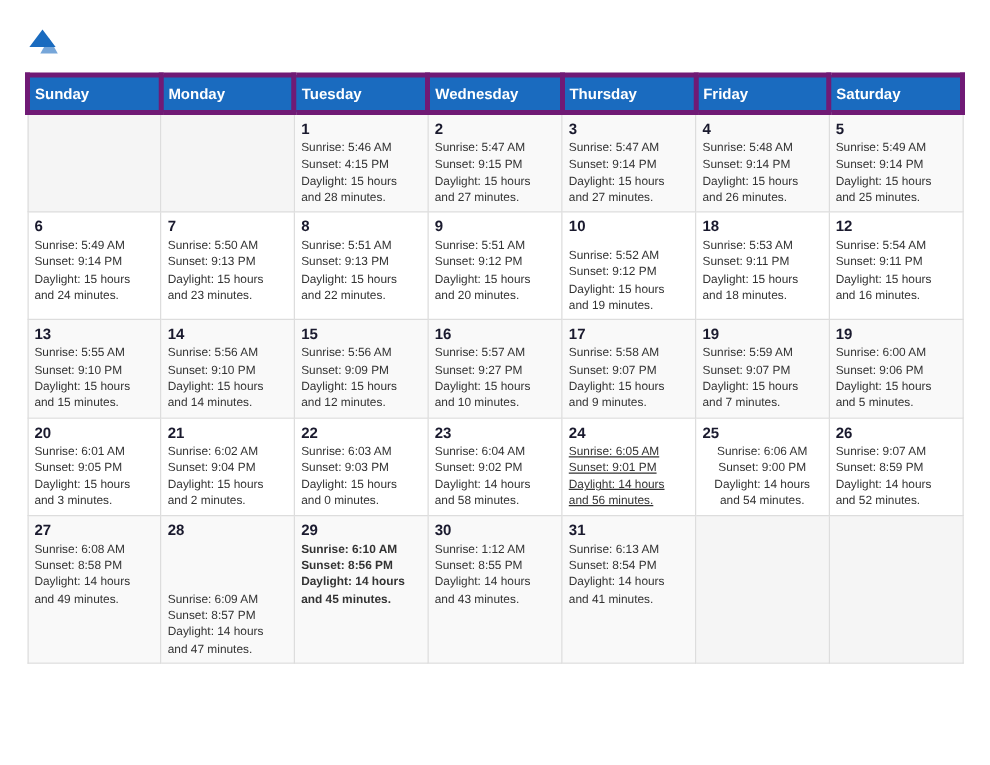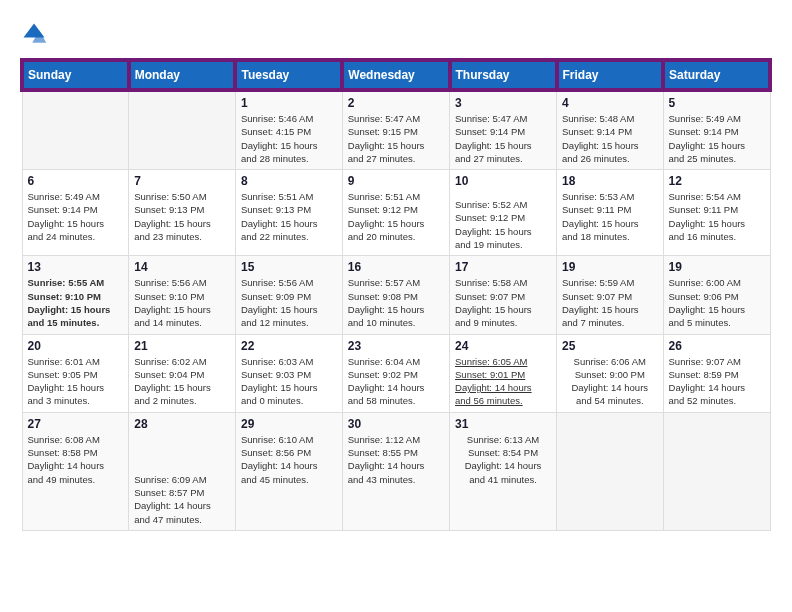--- a/index.html
+++ b/index.html
@@ -211,21 +211,21 @@
           <span class="day-num">12</span>
           <div class="day-detail" style="white-space: pre-line;">Sunrise: 5:54 AM
 Sunset: 9:11 PM
 Daylight: 15 hours
 and 16 minutes.</div>
         </td>
       </tr>
       <tr>
         <td>
           <span class="day-num">13</span>
-          <div class="day-detail" style="white-space: pre-line; font-weight: bold;">Sunrise: 5:55 AM
+          <div class="day-detail" style="white-space: pre-line;">Sunrise: 5:55 AM
 Sunset: 9:10 PM
 Daylight: 15 hours
 and 15 minutes.</div>
         </td>
         <td>
           <span class="day-num">14</span>
           <div class="day-detail" style="white-space: pre-line;">Sunrise: 5:56 AM
 Sunset: 9:10 PM
 Daylight: 15 hours
 and 14 minutes.</div>
@@ -233,21 +233,21 @@
         <td>
           <span class="day-num">15</span>
           <div class="day-detail" style="white-space: pre-line;">Sunrise: 5:56 AM
 Sunset: 9:09 PM
 Daylight: 15 hours
 and 12 minutes.</div>
         </td>
         <td>
           <span class="day-num">16</span>
           <div class="day-detail" style="white-space: pre-line;">Sunrise: 5:57 AM
-Sunset: 9:08 PM
+Sunset: 9:27 PM
 Daylight: 15 hours
 and 10 minutes.</div>
         </td>
         <td>
           <span class="day-num">17</span>
           <div class="day-detail" style="white-space: pre-line;">Sunrise: 5:58 AM
 Sunset: 9:07 PM
 Daylight: 15 hours
 and 9 minutes.</div>
         </td>
@@ -327,35 +327,35 @@
         </td>
         <td>
           <span class="day-num">28</span>
           <div class="day-detail" style="white-space: pre-line; margin-top: 42px;">Sunrise: 6:09 AM
 Sunset: 8:57 PM
 Daylight: 14 hours
 and 47 minutes.</div>
         </td>
         <td>
           <span class="day-num">29</span>
-          <div class="day-detail" style="white-space: pre-line;">Sunrise: 6:10 AM
+          <div class="day-detail" style="white-space: pre-line; font-weight: bold;">Sunrise: 6:10 AM
 Sunset: 8:56 PM
 Daylight: 14 hours
 and 45 minutes.</div>
         </td>
         <td>
           <span class="day-num">30</span>
           <div class="day-detail" style="white-space: pre-line;">Sunrise: 1:12 AM
 Sunset: 8:55 PM
 Daylight: 14 hours
 and 43 minutes.</div>
         </td>
         <td>
           <span class="day-num">31</span>
-          <div class="day-detail" style="white-space: pre-line; text-align: center;">Sunrise: 6:13 AM
+          <div class="day-detail" style="white-space: pre-line;">Sunrise: 6:13 AM
 Sunset: 8:54 PM
 Daylight: 14 hours
 and 41 minutes.</div>
         </td>
         <td class="empty-cell"></td>
         <td class="empty-cell"></td>
       </tr>
     </tbody>
 </table>
 

